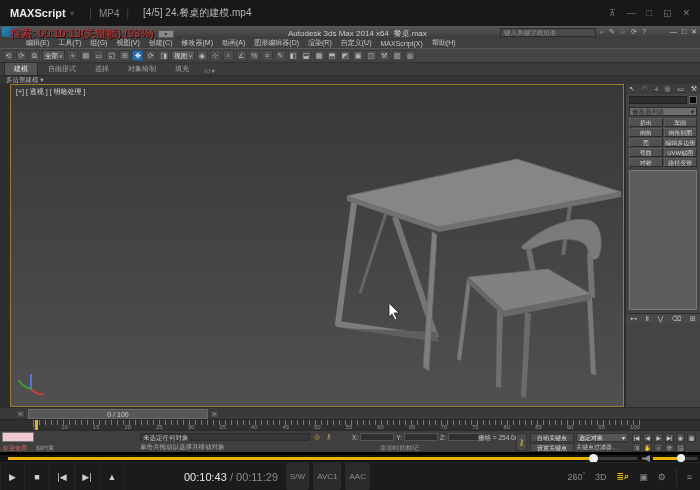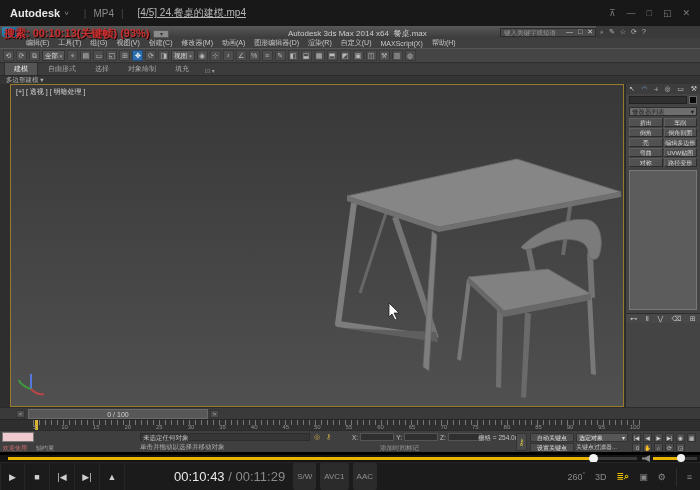--- a/index.html
+++ b/index.html
@@ -5,39 +5,39 @@
   html,body{margin:0;padding:0;background:#000;}
   *{box-sizing:border-box;font-family:"Liberation Sans","DejaVu Sans",sans-serif;}
   .player{position:relative;width:700px;height:490px;background:#141414;overflow:hidden;}
 
   
   .pp-titlebar{position:absolute;left:0;top:0;width:700px;height:26px;background:#181818;display:flex;align-items:center;padding:0 10px;color:#9a9a9a;font-size:10px;}
   .pp-app{color:#e8e8e8;font-size:11px;font-weight:bold;}
   .pp-chev{color:#8a8a8a;margin:0 8px 0 4px;font-size:8px;}
   .pp-sep{color:#4a4a4a;margin:0 7px;}
   .pp-fmt{color:#8a8a8a;}
-  .pp-title{color:#b8b8b8;margin-left:7px;text-decoration:underline;}
+  .pp-title{color:#b8b8b8;margin-left:7px;}
   .pp-winbtns{margin-left:auto;display:flex;gap:11px;color:#7a7a7a;font-size:9px;}
   .pp-winbtns span{cursor:default;}
 
   
   .video{position:absolute;left:0;top:26px;width:700px;height:429px;background:#000;}
 
   
   .max{position:absolute;left:0;top:0;width:700px;height:426px;background:#3a3a3a;font-size:8px;color:#ccc;}
-  .max-titlebar{position:absolute;left:0;top:0;width:596px;height:12px;background:linear-gradient(#585858,#3c3c3c);display:flex;align-items:center;}
+  .max-titlebar{position:absolute;left:0;top:0;width:700px;height:12px;background:linear-gradient(#585858,#3c3c3c);display:flex;align-items:center;}
   .max-logo{position:absolute;left:2px;top:1px;width:16px;height:10px;background:linear-gradient(135deg,#2b8fbf,#134f78);border-radius:2px;}
   .max-title{position:absolute;left:288px;top:2px;font-size:8px;color:#ccc;white-space:nowrap;}
   .max-search{position:absolute;left:500px;top:2px;width:96px;height:9px;background:#4a4a4a;border:1px solid #2c2c2c;color:#979797;font-size:6.5px;line-height:7px;padding-left:3px;overflow:hidden;white-space:nowrap;}
   .max-tb-icons{position:absolute;left:600px;top:2px;display:flex;gap:5px;font-size:7px;color:#bbb;}
   .max-winbtns{position:absolute;right:3px;top:2px;display:flex;gap:5px;font-size:7px;color:#ccc;}
 
   
   .osd{position:absolute;left:4px;top:0px;display:flex;align-items:center;z-index:5;}
-  .osd-text{color:#c93030;font-size:11px;font-weight:bold;text-shadow:1px 1px 0 #200;white-space:nowrap;}
+  .osd-text{color:#c93030;font-size:11px;font-weight:normal;text-shadow:1px 1px 0 #200;white-space:nowrap;margin-left:6px;}
   .osd-box{width:16px;height:8px;background:#8a8a8a;border:1px solid #555;margin-left:4px;font-size:6px;color:#333;text-align:center;line-height:7px;}
 
   .max-menubar{position:absolute;left:0;top:12px;width:700px;height:10px;background:#3f3f3f;display:flex;align-items:center;gap:9px;padding-left:26px;}
   .max-menubar span{font-size:7px;color:#c8c8c8;white-space:nowrap;}
 
   .max-toolbar{position:absolute;left:0;top:22px;width:700px;height:15px;background:#454545;border-top:1px solid #575757;border-bottom:1px solid #303030;display:flex;align-items:center;gap:2px;padding-left:3px;}
   .max-toolbar .ticon{width:11px;height:11px;background:#4e4e4e;border:1px solid #3a3a3a;color:#b9b9b9;font-size:7px;line-height:10px;text-align:center;overflow:hidden;flex:0 0 auto;}
   .max-toolbar .ticon:nth-child(10){background:#2f6fae;color:#fff;border-color:#1d4a78;}
   .tdrop{height:11px;background:#565656;border:1px solid #333;color:#ddd;font-size:6.5px;line-height:9px;padding:0 2px;white-space:nowrap;flex:0 0 auto;}
   .tdrop .arr{color:#aaa;font-size:5px;}
@@ -103,36 +103,36 @@
   .seek-handle{position:absolute;left:581px;top:-3px;width:9px;height:9px;border-radius:50%;background:#f2f2f2;}
   .vol-speaker{position:absolute;left:642px;top:0px;width:8px;height:7px;background:#8a8a8a;clip-path:polygon(0 35%,38% 35%,100% 0,100% 100%,38% 65%,0 65%);}
   .vol-track{position:absolute;left:653px;top:2px;width:44px;height:3px;background:#3a3a3a;}
   .vol-fill{position:absolute;left:0;top:0;height:3px;width:60%;background:#e8b400;}
   .vol-handle{position:absolute;left:24px;top:-3px;width:8px;height:8px;border-radius:50%;background:#f2f2f2;}
 
   .pp-controls{position:absolute;left:0;top:462px;width:700px;height:28px;background:#1b1b1b;border-top:1px solid #262626;display:flex;align-items:center;}
   .transport{display:flex;height:28px;}
   .transport .tbtn{width:25px;height:28px;border-right:1px solid #262626;color:#cfcfcf;font-size:9px;line-height:28px;text-align:center;}
   .transport .tbtn:first-child{border-left:1px solid #262626;}
-  .pp-time{margin-left:9px;font-size:13px;color:#e8e8e8;white-space:nowrap;padding-left:40px;}
+  .pp-time{margin-left:19px;font-size:11px;color:#e8e8e8;white-space:nowrap;padding-left:40px;}
   .pp-time .total{color:#8a8a8a;}
   .pp-badges{display:flex;gap:4px;margin-left:8px;}
   .pp-badges span{background:#2b2b2b;color:#8f8f8f;font-size:8px;padding:9px 4px;border-radius:2px;}
   .pp-right{margin-left:auto;display:flex;align-items:center;gap:10px;padding-right:8px;color:#8a8a8a;font-size:9px;}
   .pp-right .hl{color:#e8c000;font-weight:bold;}
   .pp-right .vsep{width:1px;height:18px;background:#2e2e2e;}
   .deg{font-size:6px;vertical-align:super;}
 </style>
 </head>
 <body>
 
 <div class="player">
 
   <div class="pp-titlebar">
-    <span class="pp-app">Autodesk</span>
+    <span class="pp-app">MAXScript</span>
     <span class="pp-chev">˅</span>
     <span class="pp-sep">|</span>
     <span class="pp-fmt">MP4</span>
     <span class="pp-sep">|</span>
     <span class="pp-title">[4/5] 24.餐桌的建模.mp4</span>
     <div class="pp-winbtns">
       <span>⊼</span>
       <span>—</span>
       <span>□</span>
       <span>◱</span>

